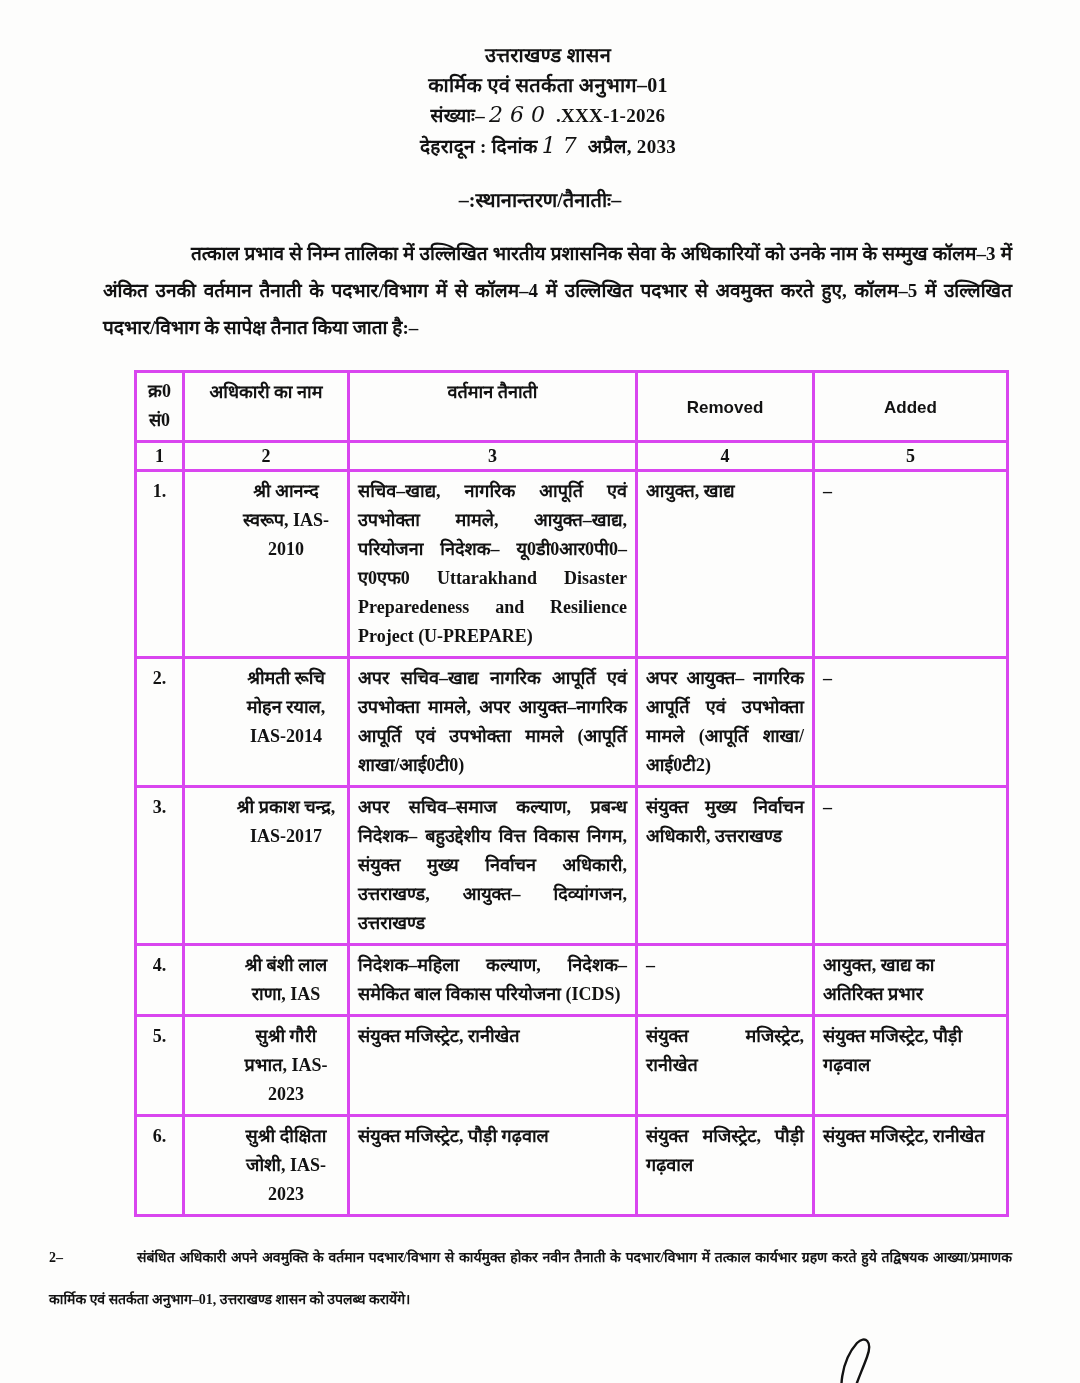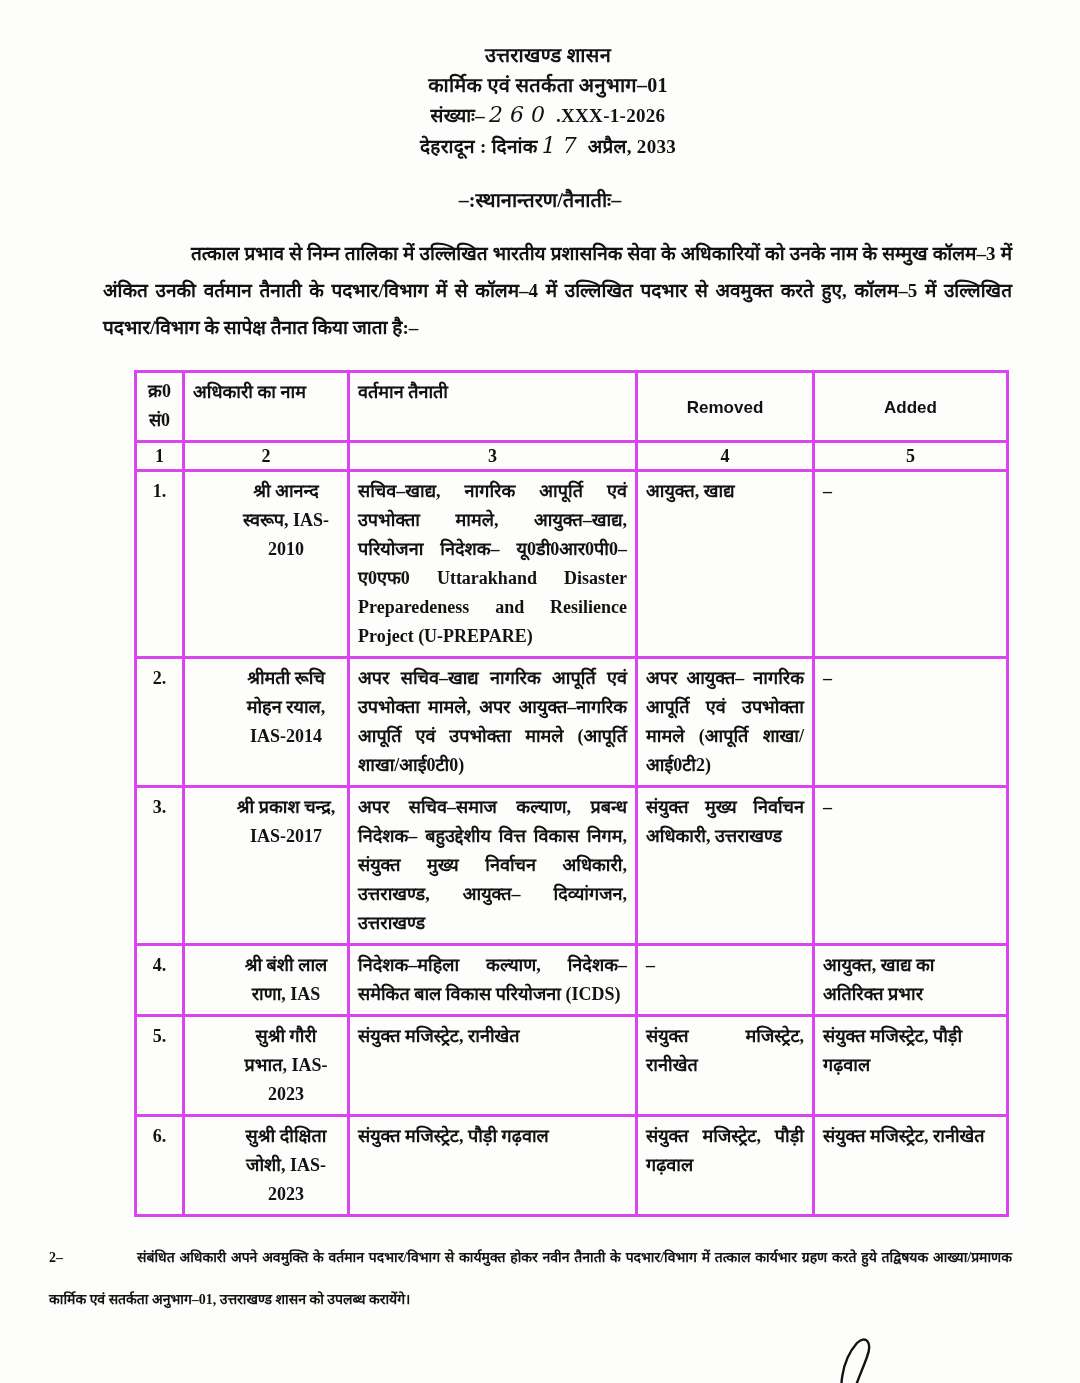--- a/index.html
+++ b/index.html
@@ -71,21 +71,21 @@
   .order-table td, .order-table th {
     border: 3px solid #d946ef;
     vertical-align: top;
     font-size: 18px;
     line-height: 29px;
     font-weight: 600;
     padding: 5px 8px;
   }
   .order-table th { font-weight: 700; }
   th.hdr-sno { text-align: center; padding-top: 4px; }
-  th.hdr-name, th.hdr-current { text-align: left; border-radius: 22px; }
+  th.hdr-name, th.hdr-current { text-align: center; border-radius: 22px; }
   th.hdr-en {
     font-family: "Liberation Sans", "DejaVu Sans", sans-serif;
     font-size: 17px;
     text-align: center;
     padding-top: 20px;
   }
   tr.colnum-row td {
     text-align: center;
     font-weight: 700;
     padding: 1px 4px;

